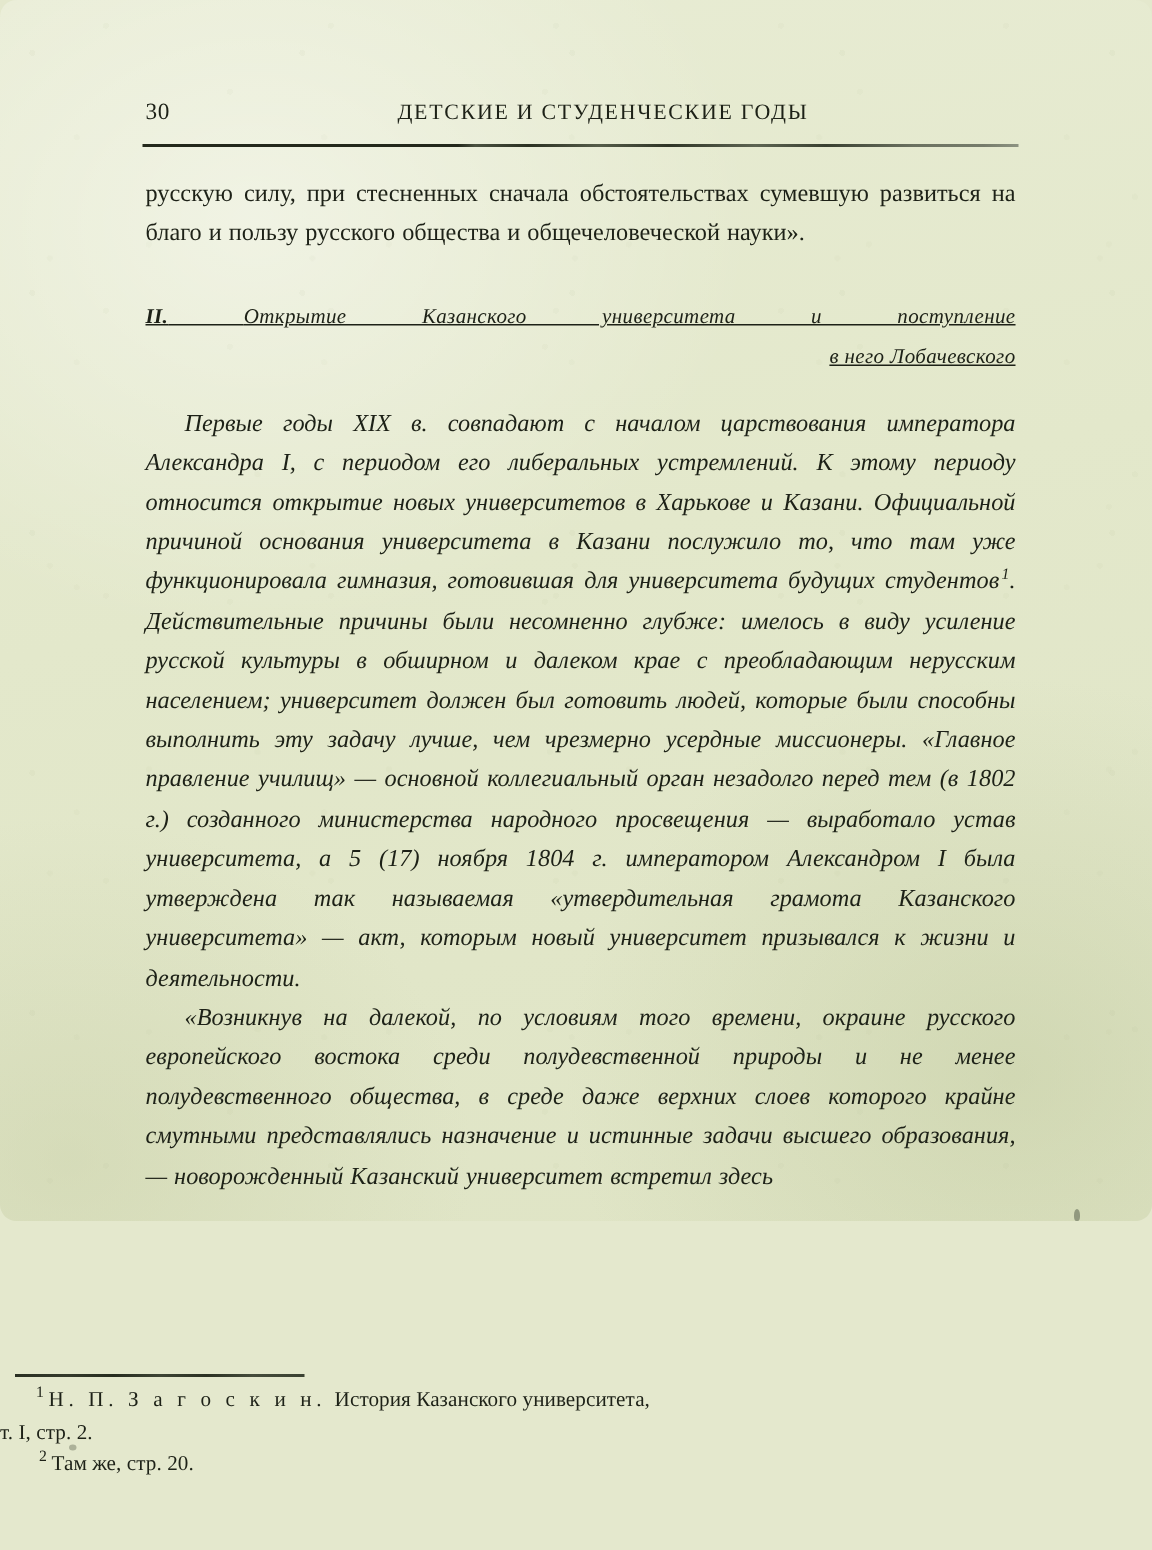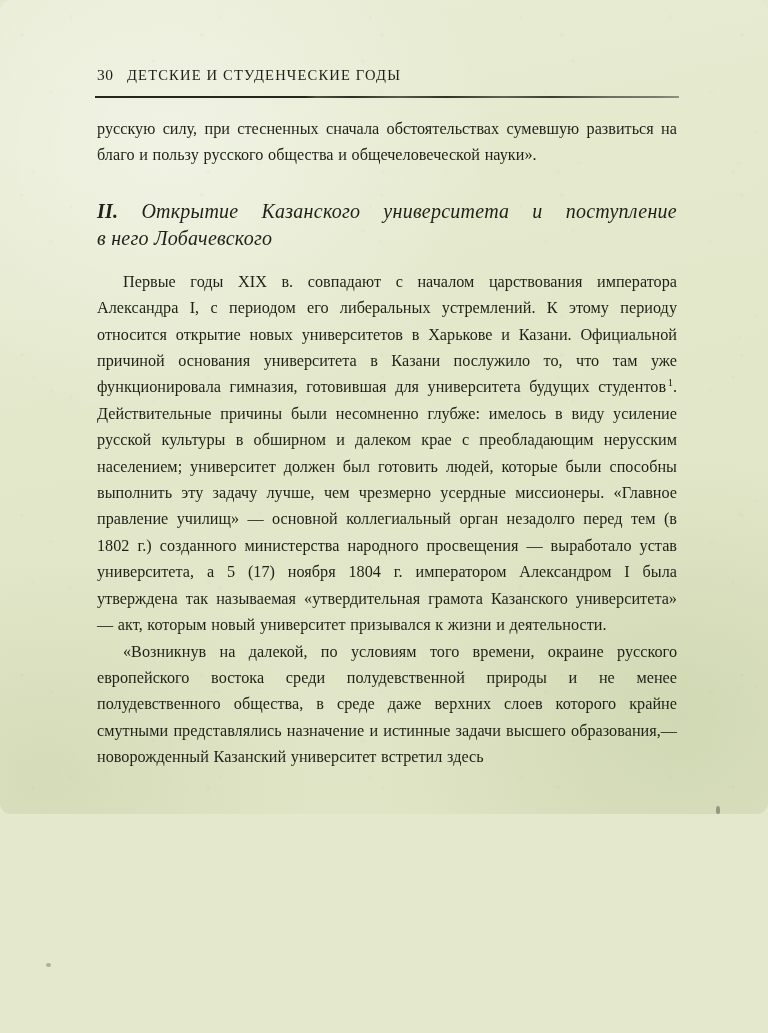--- a/index.html
+++ b/index.html
@@ -63,21 +63,21 @@
     left: 0;
     top: 0;
     font-size: 15.5px;
     letter-spacing: 0.4px;
   }
   .runtitle {
     position: absolute;
     left: 0;
     right: 0;
     top: 1px;
-    text-align: left;
+    text-align: center;
     font-size: 14.6px;
     letter-spacing: 1.15px;
     padding-left: 30px;
   }
   .rule-head {
     position: absolute;
     left: -2px;
     top: 30px;
     width: 584px;
     height: 2px;
@@ -93,41 +93,42 @@
   
   .para {
     font-size: 16.2px;
     line-height: 26.4px;
     text-align: justify;
     text-align-last: left;
     margin: 0;
     letter-spacing: 0.02px;
     word-spacing: 0.6px;
   }
-  .indent { text-indent: 26px; }
+  .indent { text-indent: 26px; font-style: italic; }
 
   .block-quote-top { margin-top: 16px; font-family: Liberation Serif, serif; }
 
   
   .sec-head {
     font-style: italic;
-    font-size: 20px;
+    font-size: 14px;
     line-height: 25px;
     margin: 30px 0 0 0;
     letter-spacing: 0.25px;
+    text-decoration: underline;
   }
   .sec-head .l1 {
     display: block;
     text-align: justify;
     text-align-last: justify;
     word-spacing: 2.5px;
   }
   .sec-head .l2 {
     display: block;
-    text-align: left;
+    text-align: right;
     margin-top: 2px;
   }
   .sec-head .num { font-weight: bold; }
 
   .gap-after-head { height: 18px; }
 
   sup.fn {
     font-size: 10.5px;
     vertical-align: super;
     line-height: 0;
@@ -215,17 +216,25 @@
 
     <div class="gap-after-head"></div>
 
     <p class="para indent"><span>Первые годы XIX в. совпадают с началом царствования императора Александра I, с периодом его либеральных устремлений. К этому периоду относится открытие новых университетов в Харькове и Казани. Официальной причиной основания университета в Казани послужило то, что там уже функционировала гимназия, готовившая для университета будущих студентов</span><sup class="fn">1</sup><span>. Действительные причины были несомненно глубже: имелось в виду усиление русской культуры в обширном и далеком крае с преобладающим нерусским населением; университет должен был готовить людей, которые были способны выполнить эту задачу лучше, чем чрезмерно усердные миссионеры. «Главное правление училищ» — основной коллегиальный орган незадолго перед тем (в 1802 г.) созданного министерства народного просвещения — выработало устав университета, а 5 (17) ноября 1804 г. императором Александром I была утверждена так называемая «утвердительная грамота Казанского университета» — акт, которым новый университет призывался к жизни и деятельности.</span></p>
 
 
     <p class="para indent">«Возникнув на далекой, по условиям того времени, окраине русского европейского востока среди полудевственной природы и не менее полудевственного общества, в среде даже верхних слоев которого крайне смутными представлялись назначение и истинные задачи высшего образования,— новорожденный Казанский университет встретил здесь</p>
 
   </div>
 
+  <div id="footnotes">
+    <div class="rule-fn"></div>
+
+    <p class="fnote fnote-1"><span class="fn-mark">1</span><span class="spaced">Н. П. З а г о с к и н.</span> <span>История Казанского университета,</span></p>
+    <p class="fnote fnote-1b">т. I, стр.  2.</p>
+
+    <p class="fnote fnote-2"><span class="fn-mark">2</span><span>Там же, стр. 20.</span></p>
+  </div>
 
   <div class="speck"></div>
   <div class="speck2"></div>
 
 </div>
 
 </body></html>

